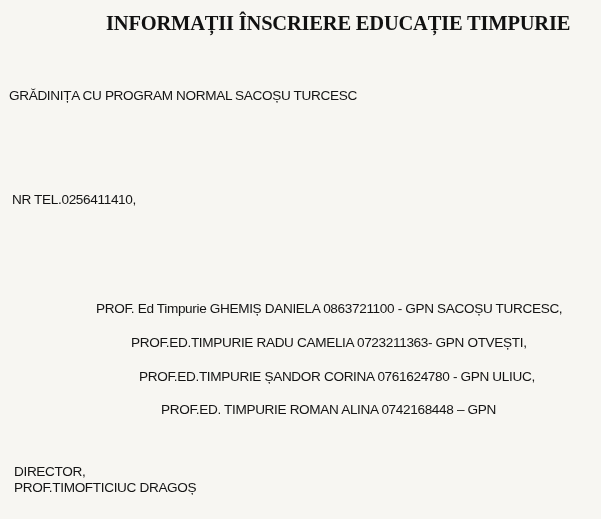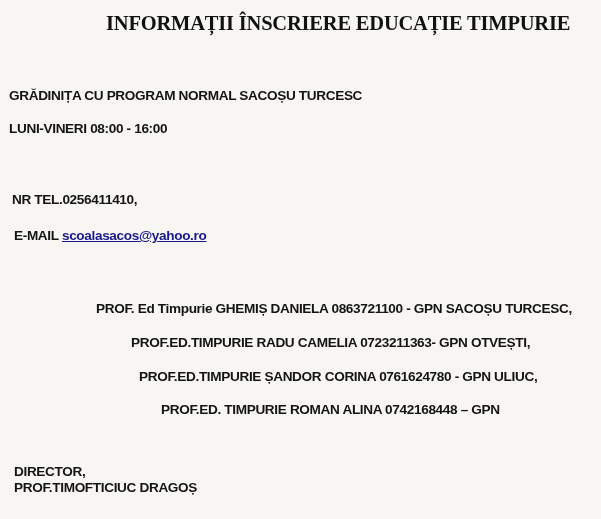--- a/index.html
+++ b/index.html
@@ -12,38 +12,33 @@
   }
   .page { position: absolute; inset: 0; }
   .title {
     position: absolute; left: 106px; top: 12px;
     font-family: "Liberation Serif", "DejaVu Serif", serif;
     font-weight: bold; font-size: 20.5px; letter-spacing: -0.2px;
     white-space: nowrap; color: #111;
   }
   .line {
     position: absolute; white-space: nowrap;
-    font-weight: bold; font-size: 13.6px; letter-spacing: -0.35px;
+    font-weight: normal; font-size: 13.6px; letter-spacing: -0.35px;
     color: #141414;
   }
   .email-link { color: #1a1a8c; text-decoration: underline; }
 </style>
 </head>
 <body>
 
 <div class="page">
   <div class="title">INFORMAȚII ÎNSCRIERE EDUCAȚIE TIMPURIE</div>
 
   <div class="line" style="left:9px; top:88px;">GRĂDINIȚA CU PROGRAM NORMAL SACOȘU TURCESC</div>
-  <div class="line" style="left:9px; top:121px;">LUNI-VINERI 08:00 - 16:00</div>
   <div class="line" style="left:12px; top:192px;">NR TEL.0256411410,</div>
-  <div class="line" style="left:14px; top:228px;">
-    <span>E-MAIL</span>
-    <a class="email-link">scoalasacos@yahoo.ro</a>
-  </div>
 
   <div class="line" style="left:96px; top:301px;">PROF. Ed Timpurie GHEMIȘ DANIELA 0863721100 - GPN SACOȘU TURCESC,</div>
   <div class="line" style="left:131px; top:335px;">PROF.ED.TIMPURIE RADU CAMELIA 0723211363- GPN OTVEȘTI,</div>
   <div class="line" style="left:139px; top:369px;">PROF.ED.TIMPURIE ȘANDOR CORINA 0761624780 - GPN ULIUC,</div>
   <div class="line" style="left:161px; top:402px;">PROF.ED. TIMPURIE ROMAN ALINA 0742168448 – GPN</div>
 
   <div class="line" style="left:14px; top:464px;">DIRECTOR,</div>
   <div class="line" style="left:14px; top:480px;">PROF.TIMOFTICIUC DRAGOȘ</div>
 </div>
 

